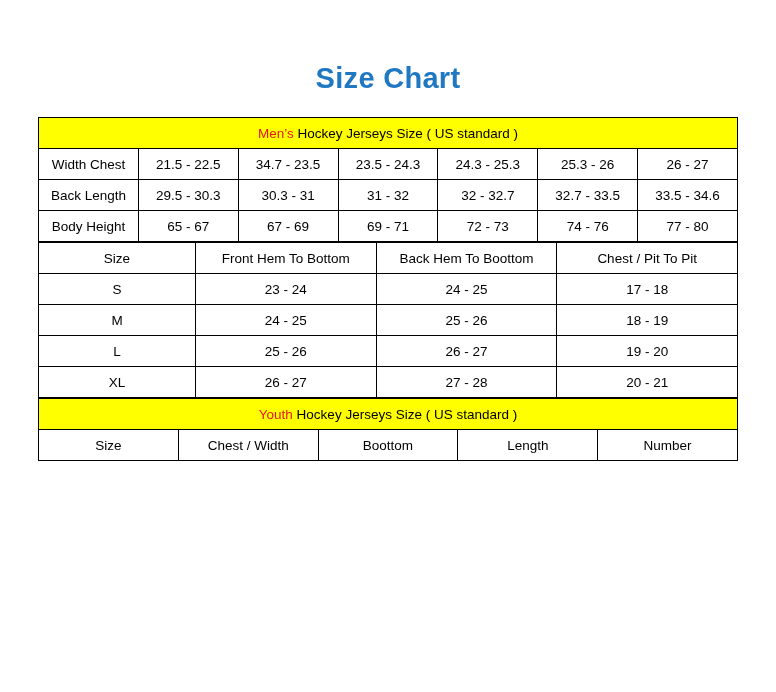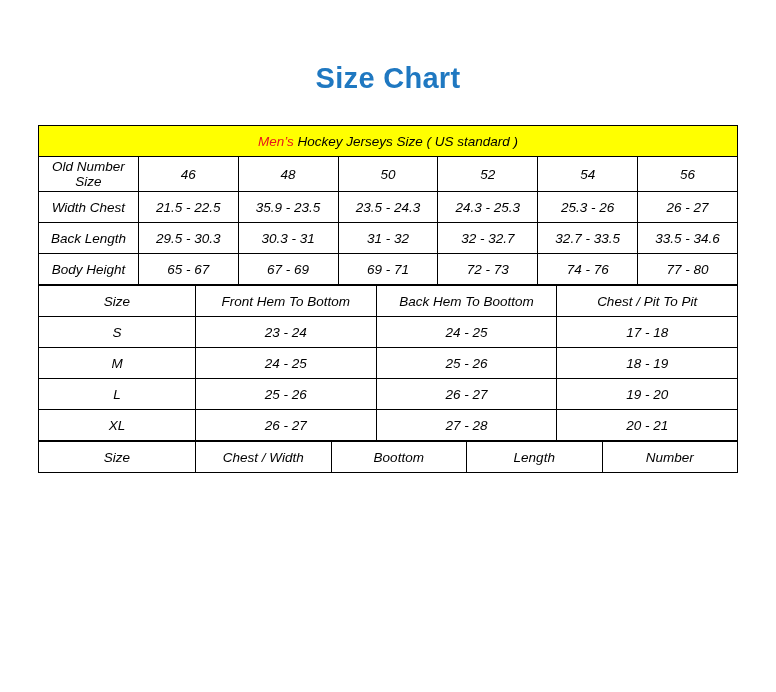--- a/index.html
+++ b/index.html
@@ -22,23 +22,22 @@
   }
   .title {
     text-align: center;
     color: #1f78c1;
     font-size: 29px;
     font-weight: bold;
     padding-top: 62px;
     letter-spacing: 0.3px;
   }
   .chart-wrap {
-    margin: 30px auto 0 auto;
+    margin: 22px auto 0 auto;
     width: 700px;
-    font-style: italic;
   }
   table.sizetable {
     border-collapse: collapse;
     width: 100%;
     table-layout: fixed;
   }
   table.sizetable td, table.sizetable th {
     border: 1px solid #000000;
     text-align: center;
     vertical-align: middle;
@@ -74,32 +73,23 @@
   <div class="title">Size Chart</div>
 
   <div class="chart-wrap">
 
     <table class="sizetable">
       <tbody>
           <tr>
         <td class="section" colspan="7"><span class="accent">Men’s</span><span> Hockey Jerseys Size ( US standard )</span></td>
       </tr>
       <tr>
-        <td class="rowlabel">Old Number Size</td>
-        <td>46</td>
-        <td>48</td>
-        <td>50</td>
-        <td>52</td>
-        <td>54</td>
-        <td>56</td>
-      </tr>
-      <tr>
         <td class="rowlabel">Width Chest</td>
         <td>21.5 - 22.5</td>
-        <td>35.9 - 23.5</td>
+        <td>34.7 - 23.5</td>
         <td>23.5 - 24.3</td>
         <td>24.3 - 25.3</td>
         <td>25.3 - 26</td>
         <td>26 - 27</td>
       </tr>
       <tr>
         <td class="rowlabel">Back Length</td>
         <td>29.5 - 30.3</td>
         <td>30.3 - 31</td>
         <td>31 - 32</td>
@@ -149,20 +139,23 @@
         <td class="rowlabel-b">XL</td>
         <td>26 - 27</td>
         <td>27 - 28</td>
         <td>20 - 21</td>
       </tr>
     </tbody>
       </table>
 
     <table class="sizetable">
       <tbody>
+          <tr>
+        <td class="section" colspan="5"><span class="accent">Youth</span><span> Hockey Jerseys Size ( US standard )</span></td>
+      </tr>
       <tr>
         <td class="hdr" style="width:152px">Size</td>
         <td class="hdr">Chest / Width</td>
         <td class="hdr">Boottom</td>
         <td class="hdr">Length</td>
         <td class="hdr">Number</td>
       </tr>
     </tbody>
       </table>
 

